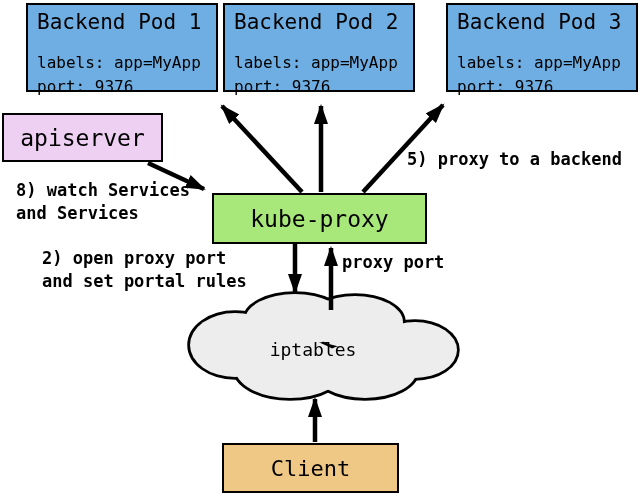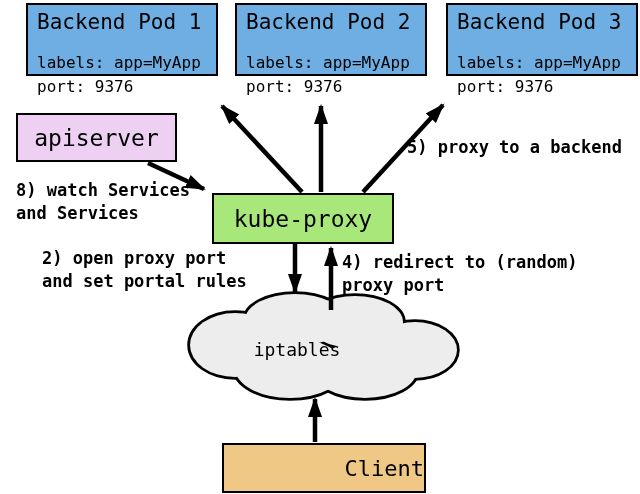--- a/index.html
+++ b/index.html
@@ -2,42 +2,42 @@
 <html style="--pod-fill: #6FAEE2; --apiserver-fill: #EDD0F2; --kube-proxy-fill: #A8E87A; --client-fill: #EFC885; --cloud-fill: #EDEDED; --outline: #000000;"><head>
 <meta charset="utf-8">
 <style>
   html,body{margin:0;padding:0;background:#fff;}
   #canvas{
     position:relative;width:640px;height:494px;background:#ffffff;overflow:hidden;
     font-family:"DejaVu Sans Mono","Liberation Mono",monospace;color:#000;
   }
   #arrow-layer{position:absolute;left:0;top:0;width:640px;height:494px;pointer-events:none;}
   .box{position:absolute;box-sizing:border-box;border:2.5px solid var(--outline,#000);}
-  .pod{width:192px;height:73px;background:var(--pod-fill,#6FAEE2);padding:4px 0 0 9px;}
+  .pod{width:192px;height:89px;background:var(--pod-fill,#6FAEE2);padding:4px 0 0 9px;}
   .pod-title{font-size:21px;line-height:26px;white-space:nowrap;}
   .pod-line{font-size:16px;line-height:24px;white-space:nowrap;}
   .pod-line.first{margin-top:16px;}
   .center-label{display:flex;align-items:center;justify-content:center;}
-  #apiserver-box{left:16px;top:113px;width:161px;height:49px;background:var(--apiserver-fill,#EDD0F2);font-size:23px;}
-  #kube-proxy-box{left:212px;top:193px;width:182px;height:51px;background:var(--kube-proxy-fill,#A8E87A);font-size:23px;}
-  #client-box{left:222px;top:443px;width:204px;height:50px;background:var(--client-fill,#EFC885);font-size:22px;justify-content:flex-end;}
+  #apiserver-box{left:2px;top:113px;width:161px;height:49px;background:var(--apiserver-fill,#EDD0F2);font-size:23px;}
+  #kube-proxy-box{left:212px;top:193px;width:215px;height:51px;background:var(--kube-proxy-fill,#A8E87A);font-size:23px;}
+  #client-box{left:222px;top:443px;width:177px;height:50px;background:var(--client-fill,#EFC885);font-size:22px;}
   #pod-1{left:26px;top:3px;}
-  #pod-2{left:235px;top:3px;}
+  #pod-2{left:223px;top:3px;}
   #pod-3{left:446px;top:3px;}
   .annotation{
     position:absolute;font-weight:bold;font-size:17px;line-height:23px;
     font-family:"DejaVu Sans Mono","Liberation Mono",monospace;white-space:nowrap;
   }
   #note-1{left:16px;top:179px;}
   #note-2{left:42px;top:247px;}
   #note-3{left:327px;top:412px;}
   #note-4{left:342px;top:251px;}
-  #note-5{left:407px;top:136px;}
+  #note-5{left:407px;top:148px;}
   #iptables-label{
-    position:absolute;left:237px;top:339px;width:120px;text-align:center;
+    position:absolute;left:253px;top:339px;width:120px;text-align:center;
     font-size:18px;
   }
   .cloud-stroked{fill:var(--cloud-fill,#EDEDED);stroke:var(--outline,#000);stroke-width:5.5px;}
   .cloud-fill-only{fill:var(--cloud-fill,#EDEDED);stroke:none;}
   .arrow{stroke:var(--outline,#000);stroke-width:4.5px;fill:none;}
   .arrowhead{fill:var(--outline,#000);}
 </style>
 </head>
 <body>
 
@@ -108,20 +108,19 @@
 
   <div id="note-1" class="annotation">
     <div>8) watch Services</div>
     <div>and Services</div>
   </div>
   <div id="note-2" class="annotation">
     <div>2) open proxy port</div>
     <div>and set portal rules</div>
   </div>
   <div id="note-4" class="annotation">
-    <div>4) redirect to (random)</div>
     <div>proxy port</div>
   </div>
   <div id="note-5" class="annotation">
     <div>5) proxy to a backend</div>
   </div>
 
 </div>
 
 </body></html>

